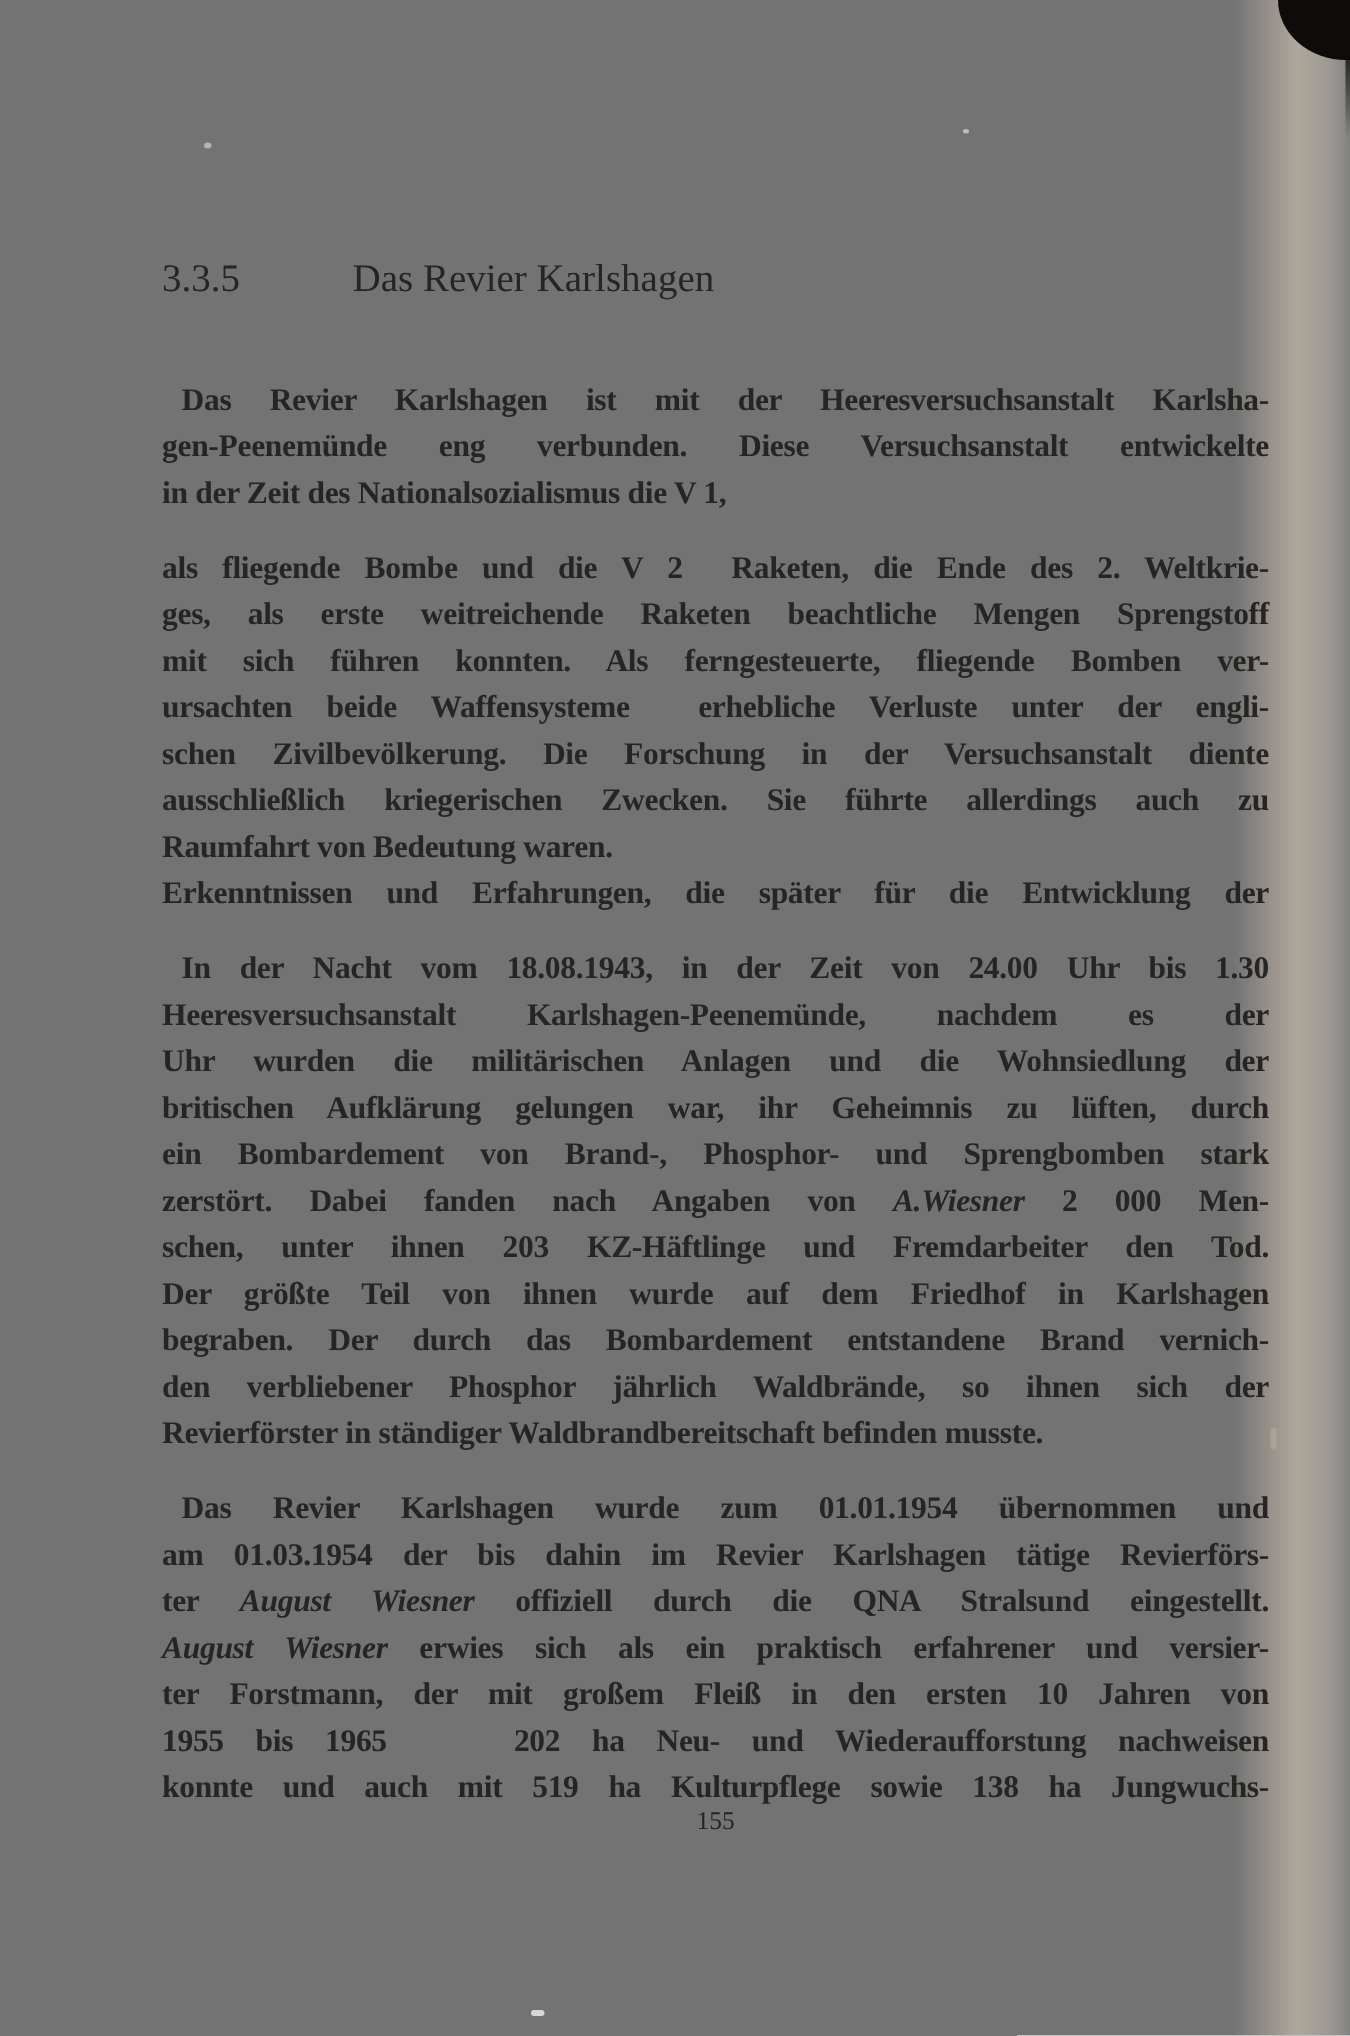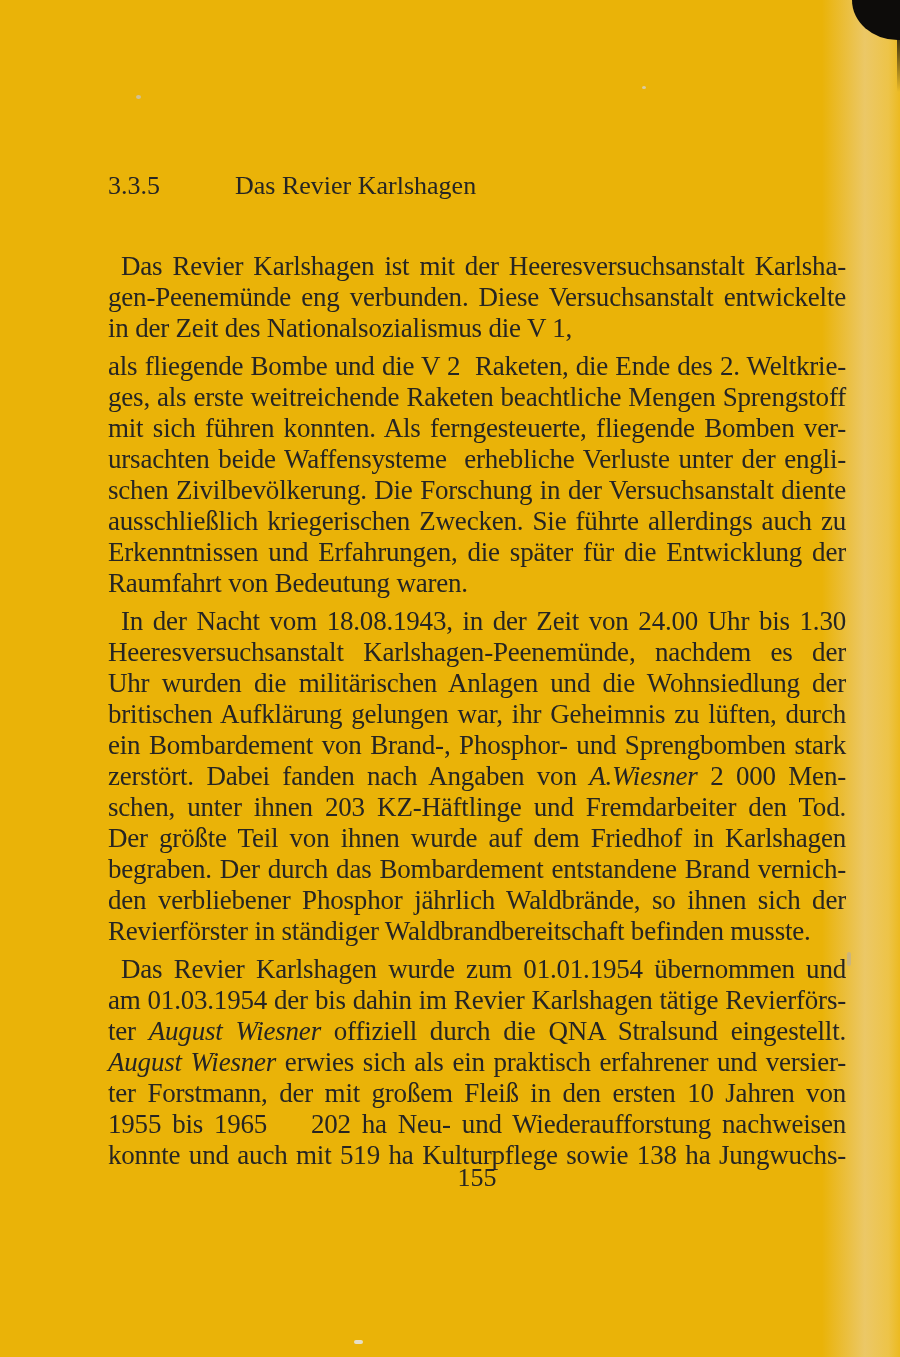--- a/index.html
+++ b/index.html
@@ -1,20 +1,20 @@
 <!DOCTYPE html>
 <html><head>
 <meta charset="utf-8">
 <style>
   html, body { margin: 0; padding: 0; background: #ffffff; }
   .page {
     position: relative;
     width: 900px;
     height: 1357px;
-    background: #eab308;
+    background: #737373;
     overflow: hidden;
     font-family: "Liberation Serif", serif;
     color: #262523;
   }
   
   .right-shade {
     position: absolute; top: 0; right: 0; width: 78px; height: 100%;
     pointer-events: none;
     background: linear-gradient(to right,
       rgba(240,226,207,0) 0%,
@@ -38,36 +38,37 @@
   .speck-b { left: 642px; top: 86px;  width: 4px;  height: 3px;  background: #d6d2ca; opacity: .8; }
   .speck-c { left: 847px; top: 952px; width: 4px;  height: 14px; background: #b5ada1; opacity: .6; border-radius: 2px; }
   .speck-d { left: 354px; top: 1340px; width: 9px; height: 4px;  background: #e6e3dd; opacity: .9; border-radius: 2px; }
 
   .content {
     position: absolute; left: 108px; top: 170px; width: 738px;
   }
   .heading { font-size: 26px; line-height: 31px; margin-bottom: 50px; white-space: nowrap; }
   .hnum { display: inline-block; width: 127px; }
 
-  .para { margin-top: 7px; }
+  .para { margin-top: 19px; }
   #paragraphs .para:first-child { margin-top: 0; }
   .pline {
-    font-size: 27px;
+    font-size: 21px;
     line-height: 31px;
     letter-spacing: -0.2px;
     text-align: justify;
     text-align-last: justify;
     text-justify: inter-word;
     white-space: normal;
+    font-weight: bold;
   }
   .pline.lastline { text-align-last: left; }
   .pline.indent { text-indent: 13px; }
 
   .pagenum {
-    font-size: 26px; line-height: 31px; text-align: center; margin-top: -9px;
+    font-size: 17px; line-height: 31px; text-align: center; margin-top: -9px;
   }
 </style>
 </head>
 <body>
 
 <div class="page">
 
   <div class="right-shade"></div>
   <div class="scan-corner"></div>
   <div class="scan-edge-line"></div>
@@ -88,22 +89,22 @@
           <div class="pline">gen-Peenemünde eng verbunden. Diese Versuchsanstalt entwickelte</div>
           <div class="pline lastline">in der Zeit des Nationalsozialismus die V 1,</div>
         </div>
         <div class="para">
           <div class="pline">als fliegende Bombe und die V 2&nbsp; Raketen, die Ende des 2. Weltkrie-</div>
           <div class="pline">ges, als erste weitreichende Raketen beachtliche Mengen Sprengstoff</div>
           <div class="pline">mit sich führen konnten. Als ferngesteuerte, fliegende Bomben ver-</div>
           <div class="pline">ursachten beide Waffensysteme&nbsp; erhebliche Verluste unter der engli-</div>
           <div class="pline">schen Zivilbevölkerung. Die Forschung in der Versuchsanstalt diente</div>
           <div class="pline">ausschließlich kriegerischen Zwecken. Sie führte allerdings auch zu</div>
+          <div class="pline lastline">Raumfahrt von Bedeutung waren.</div>
           <div class="pline">Erkenntnissen und Erfahrungen, die später für die Entwicklung der</div>
-          <div class="pline lastline">Raumfahrt von Bedeutung waren.</div>
         </div>
         <div class="para">
           <div class="pline indent">In der Nacht vom 18.08.1943, in der Zeit von 24.00 Uhr bis 1.30</div>
           <div class="pline">Heeresversuchsanstalt Karlshagen-Peenemünde, nachdem es der</div>
           <div class="pline">Uhr wurden die militärischen Anlagen und die Wohnsiedlung der</div>
           <div class="pline">britischen Aufklärung gelungen war, ihr Geheimnis zu lüften, durch</div>
           <div class="pline">ein Bombardement von Brand-, Phosphor- und Sprengbomben stark</div>
           <div class="pline">zerstört. Dabei fanden nach Angaben von <i>A.Wiesner</i> 2&nbsp;000 Men-</div>
           <div class="pline">schen, unter ihnen 203 KZ-Häftlinge und Fremdarbeiter den Tod.</div>
           <div class="pline">Der größte Teil von ihnen wurde auf dem Friedhof in Karlshagen</div>

